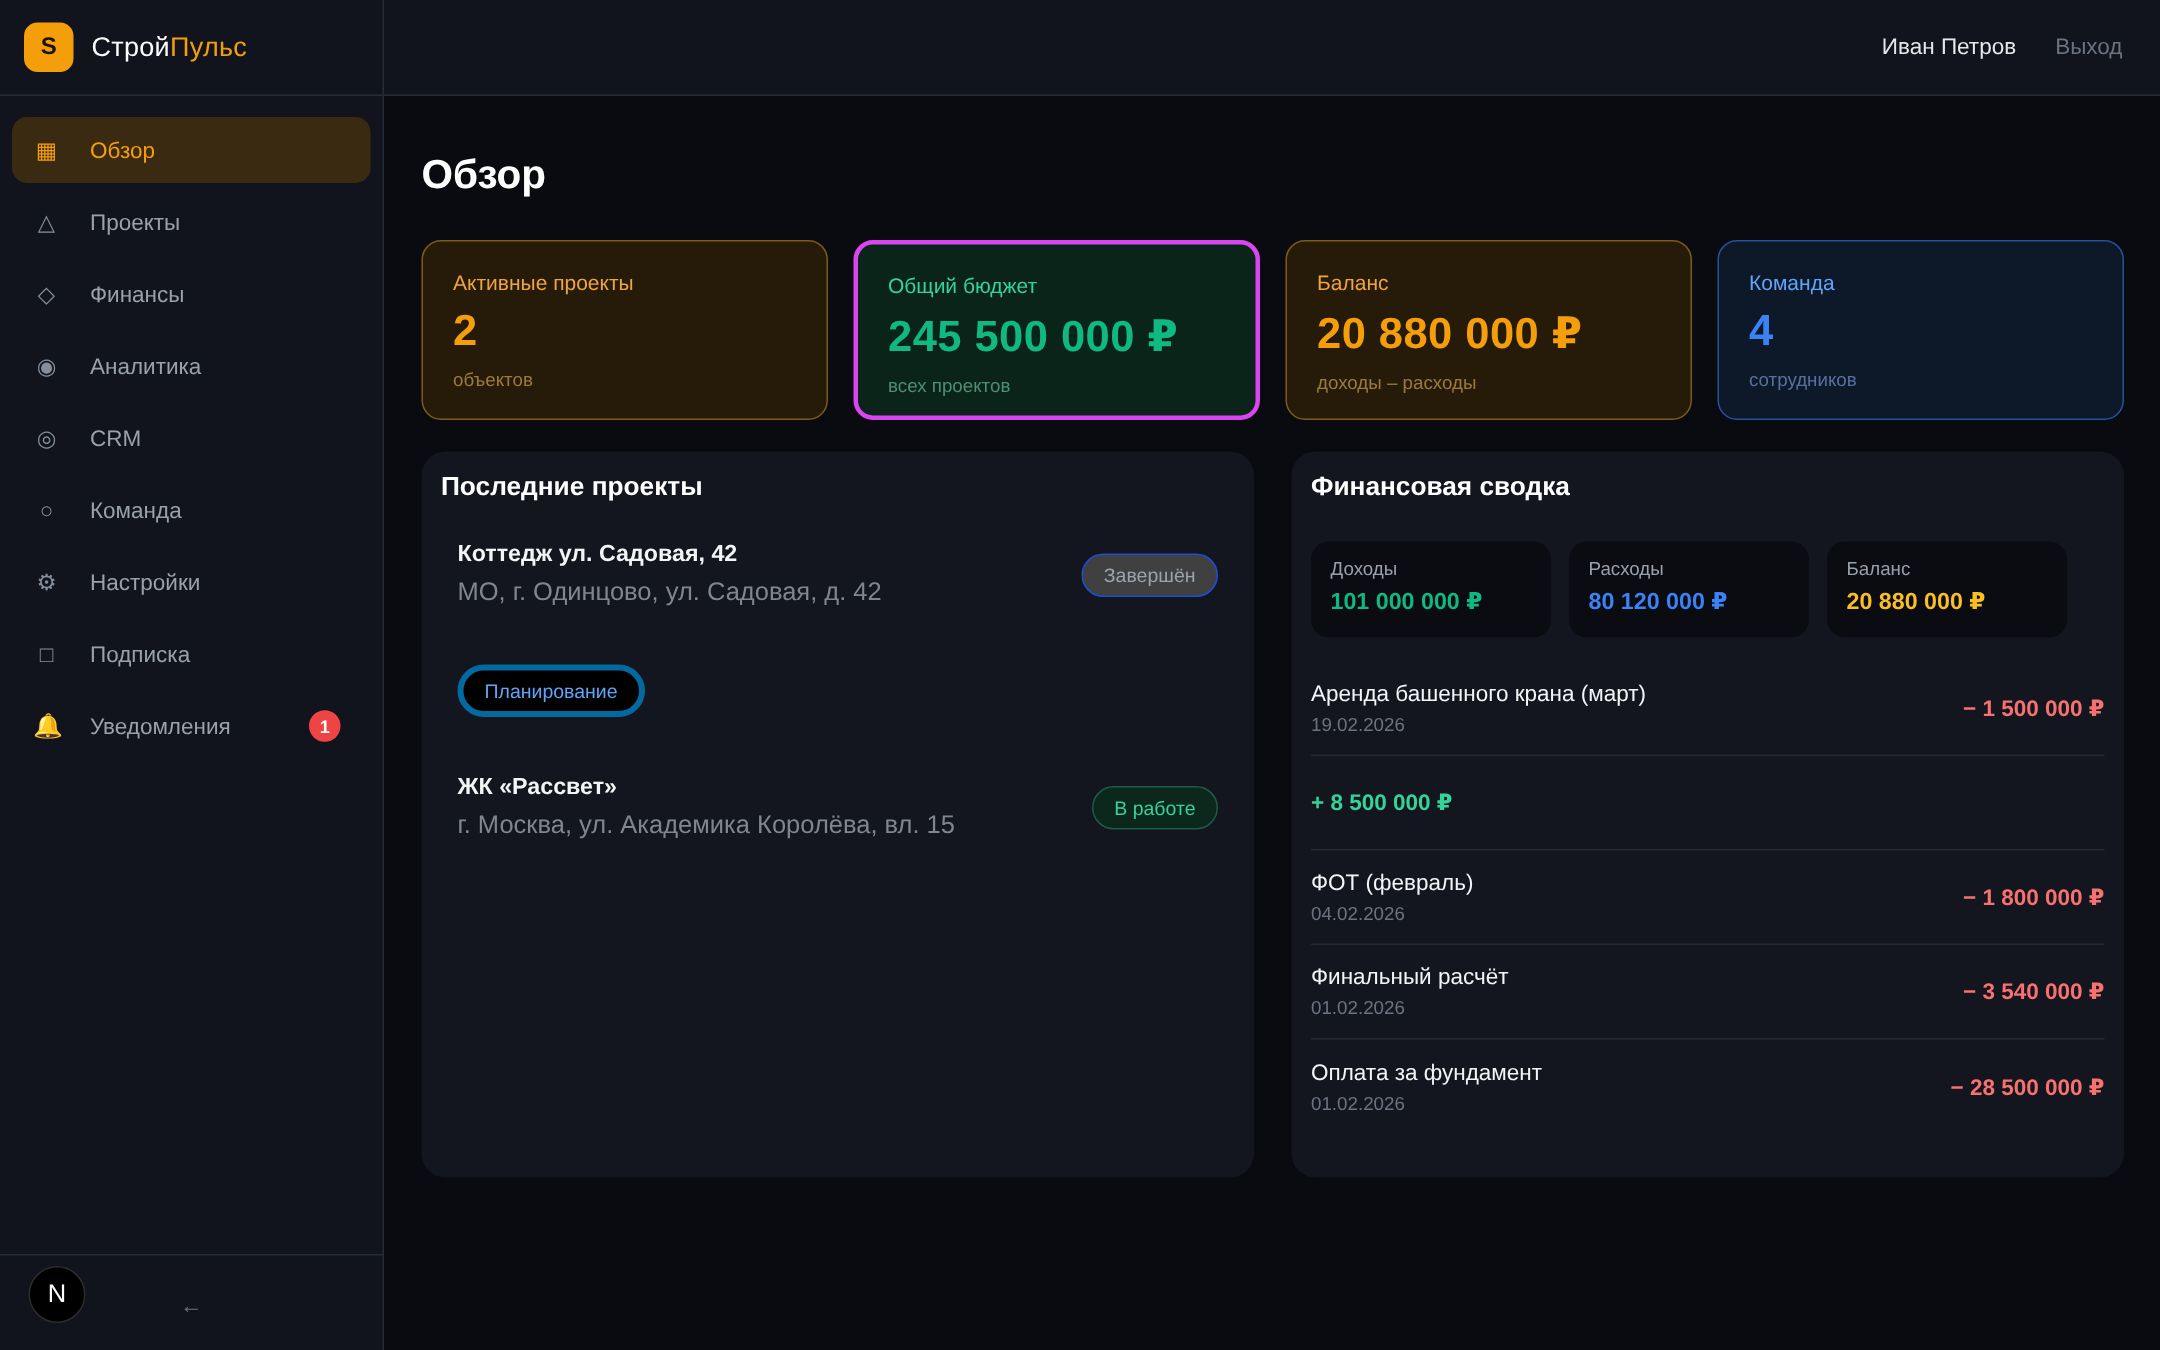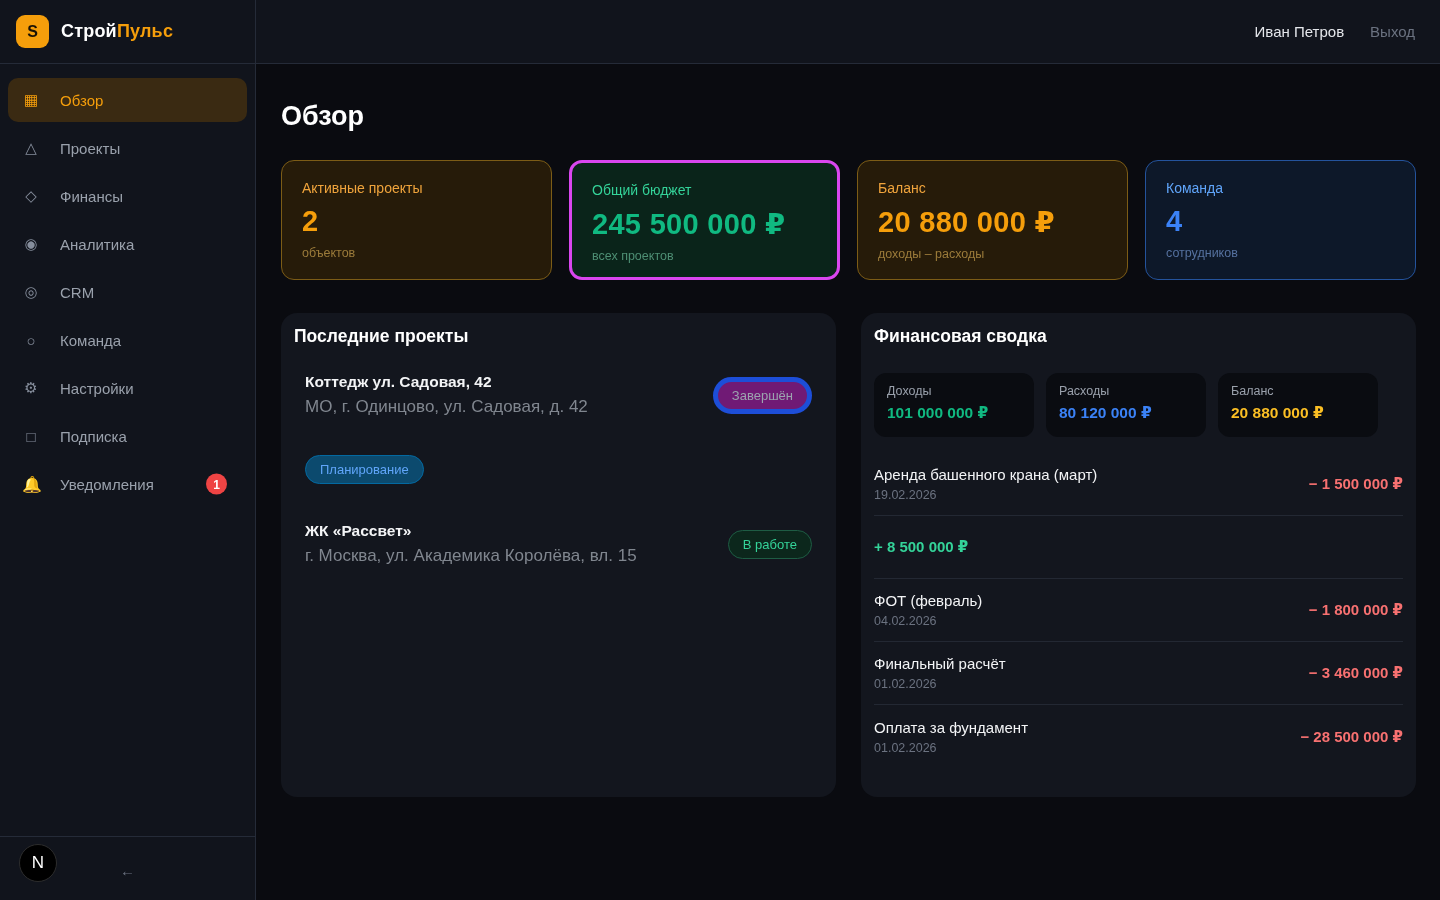--- a/index.html
+++ b/index.html
@@ -7,21 +7,21 @@
     font-family:"Liberation Sans","DejaVu Sans",sans-serif; color:#e5e7eb; }
   .app { display:flex; width:1440px; height:900px; }
 
   
   .sidebar { width:256px; min-width:256px; height:900px; background:#11141c;
     border-right:1px solid #252b38; display:flex; flex-direction:column; }
   .logo-row { height:64px; display:flex; align-items:center; gap:12px; padding:0 16px;
     border-bottom:1px solid #252b38; }
   .logo-mark { width:33px; height:33px; background:#f59e0b; border-radius:9px;
     display:flex; align-items:center; justify-content:center; color:#1a1205; font-weight:700; font-size:16px; }
-  .brand { font-size:18px; font-weight:700; color:#ffffff; letter-spacing:.2px; }
+  .brand { font-size:18px; font-weight:400; color:#ffffff; letter-spacing:.2px; }
   .brand .accent { color:#f59e0b; }
 
   nav { flex:1; padding:14px 8px 0 8px; }
   .nav-item { height:44px; margin-bottom:4px; display:flex; align-items:center; gap:20px;
     padding:0 14px; border-radius:10px; color:#9aa1ac; font-size:15px; cursor:pointer; position:relative; }
   .nav-item .ico { width:18px; text-align:center; font-size:15px; color:#868e9c; }
   .nav-item.active { background:#3a2a12; color:#f59e0b; }
   .nav-item.active .ico { color:#f59e0b; }
   .nav-item .ico.bell { color:#fbbf24; font-size:16px; }
   .nav-badge { position:absolute; right:20px; top:50%; transform:translateY(-50%);
@@ -39,21 +39,21 @@
   .main { flex:1; display:flex; flex-direction:column; }
   .topbar { height:64px; background:#11141c; border-bottom:1px solid #252b38;
     display:flex; align-items:center; justify-content:flex-end; gap:26px; padding:0 26px; }
   .user-name { color:#e5e7eb; font-size:15px; cursor:pointer; }
   .logout { color:#6b7280; font-size:15px; cursor:pointer; }
 
   .content { flex:1; padding:25px; }
   h1.page-title { font-size:27px; font-weight:700; color:#ffffff; margin:12px 0 28px 0; }
 
   
-  .stats { display:flex; gap:17px; margin-bottom:33px; }
+  .stats { display:flex; gap:17px; margin-bottom:21px; }
   .stat-card { width:271px; height:120px; border-radius:13px; padding:19px 20px; }
   .stat-label { font-size:14px; margin-bottom:9px; }
   .stat-value { font-size:29px; font-weight:700; letter-spacing:.3px; margin-bottom:8px; }
   .stat-sub { font-size:12.5px; }
   .stat-card.orange { background:#261b09; border:1px solid #7c5c16; }
   .stat-card.orange .stat-label { color:#f0a43c; }
   .stat-card.orange .stat-value { color:#f59e0b; }
   .stat-card.orange .stat-sub { color:#9b7b3a; }
   .stat-card.green { background:#0a241a; border:3px solid #d946ef; }
   .stat-card.green .stat-label { color:#34d399; }
@@ -68,22 +68,22 @@
   .panels { display:flex; gap:25px; }
   .panel { width:555px; height:484px; background:#13161e; border-radius:16px; padding:13px; }
   .panel-title { font-size:17.5px; font-weight:700; color:#ffffff; margin-bottom:26px; }
 
   
   .project-item { display:flex; align-items:center; justify-content:space-between;
     padding:0 11px; margin-bottom:38px; cursor:pointer; }
   .proj-name { font-size:15.5px; font-weight:600; color:#f3f4f6; margin-bottom:6px; }
   .proj-addr { font-size:17px; color:#80868f; }
   .badge { font-size:13px; padding:6px 14px; border-radius:999px; white-space:nowrap; }
-  .badge.gray  { color:#9ca3af; border:5px solid #1d4ed8; background:#701a75; }
-  .badge.blue  { color:#60a5fa; border:1px solid #0369a1; background:#0c4a6e; }
+  .badge.gray  { color:#9ca3af; border:1px solid #1d4ed8; background:#404040; }
+  .badge.blue  { color:#60a5fa; border:4px solid #0369a1; background:#000000; }
   .badge.green { color:#34d399; border:1px solid #1e5c44; background:#0c271c; }
 
   
   .fin-summary { display:flex; gap:12px; margin-bottom:16px; }
   .fin-card { width:160px; height:64px; background:#0a0c11; border-radius:12px; padding:11px 13px; }
   .fin-label { font-size:12.5px; color:#9aa1ac; margin-bottom:6px; }
   .fin-value { font-size:15.5px; font-weight:700; }
   .fin-value.green { color:#10b981; }
   .fin-value.red   { color:#3b82f6; }
   .fin-value.amber { color:#fbbf24; }
@@ -246,21 +246,21 @@
                 <div class="tx-title">ФОТ (февраль)</div>
                 <div class="tx-date">04.02.2026</div>
               </div>
               <div class="tx-amount negative">− 1 800 000 ₽</div>
             </div>
             <div class="tx-row">
               <div>
                 <div class="tx-title">Финальный расчёт</div>
                 <div class="tx-date">01.02.2026</div>
               </div>
-              <div class="tx-amount negative">− 3 460 000 ₽</div>
+              <div class="tx-amount negative">− 3 540 000 ₽</div>
             </div>
             <div class="tx-row">
               <div>
                 <div class="tx-title">Оплата за фундамент</div>
                 <div class="tx-date">01.02.2026</div>
               </div>
               <div class="tx-amount negative">− 28 500 000 ₽</div>
             </div>
           </div>
         </section>

